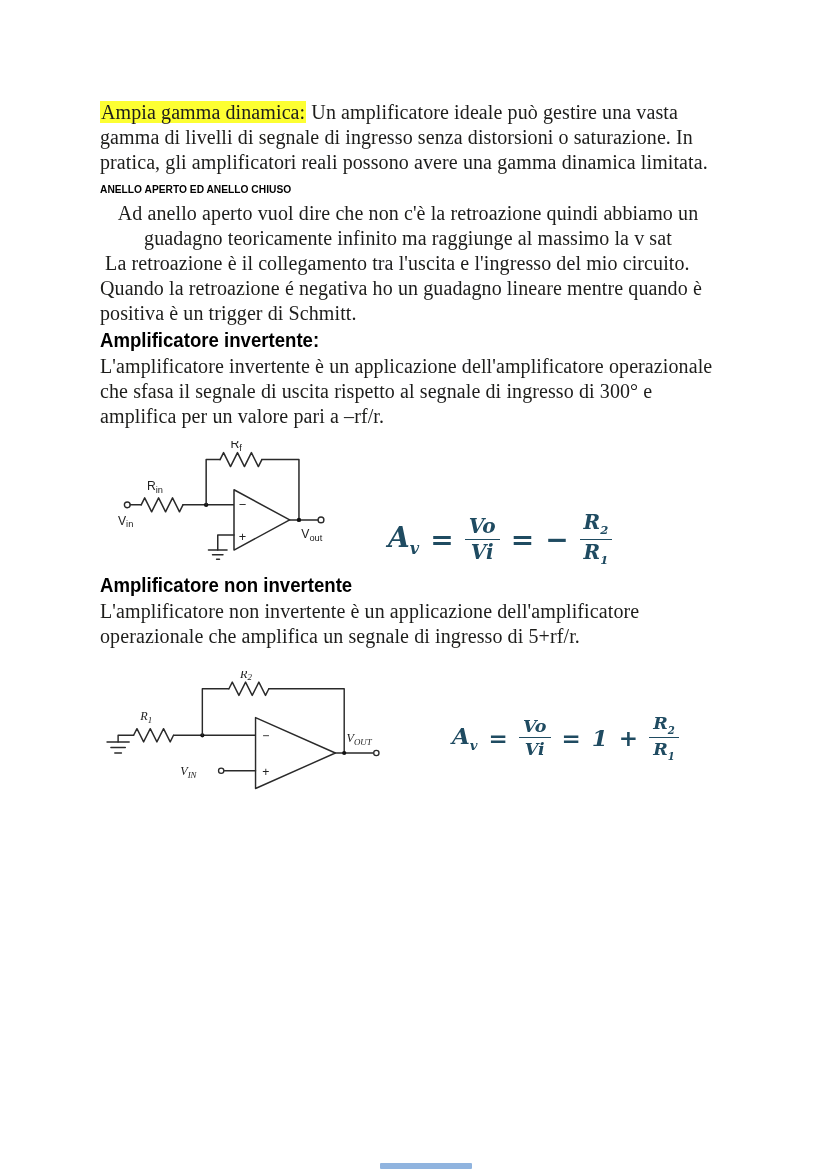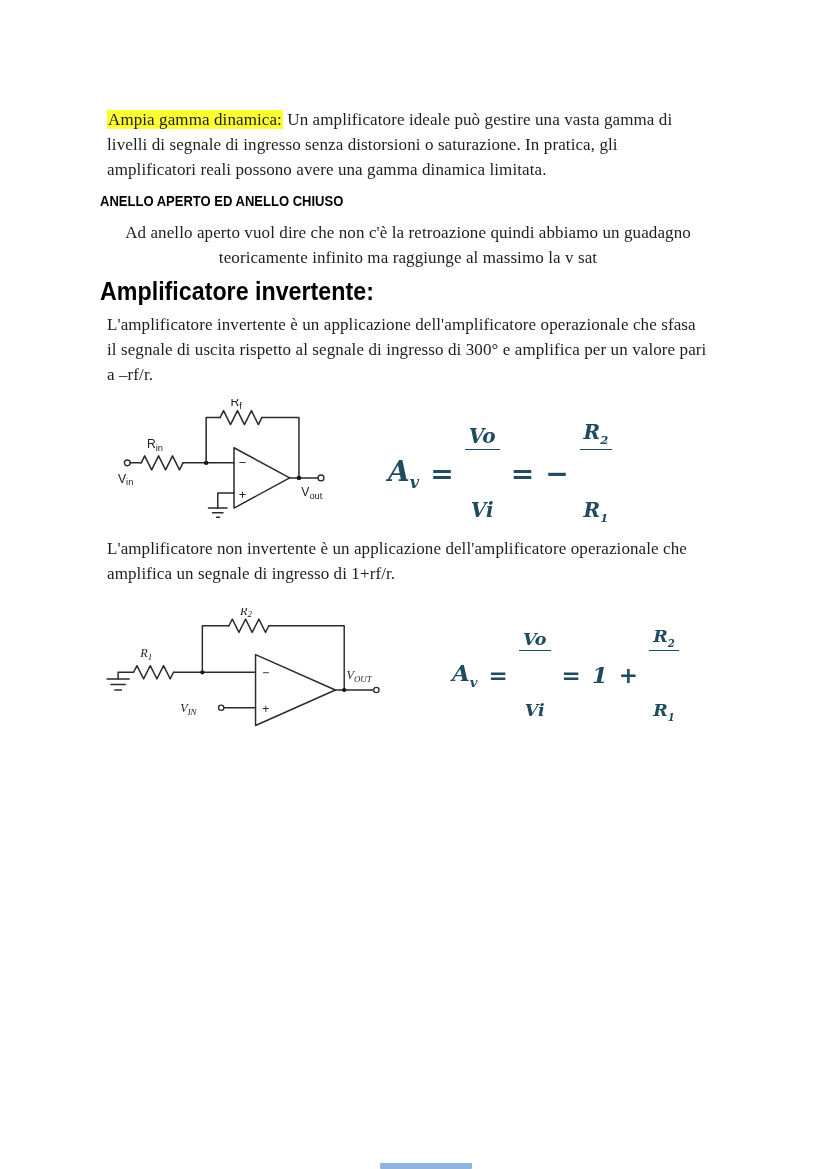--- a/index.html
+++ b/index.html
@@ -7,31 +7,31 @@
     --c-formula:#1f4b61;
     --c-text:#1d1d1b;
   }
   html,body{margin:0;padding:0;background:#e9e9e9;}
   .page{
     width:828px;height:1169px;background:#ffffff;position:relative;
     box-sizing:border-box;padding:100px 112px 0 100px;overflow:hidden;
     font-family:"Liberation Serif",serif;color:var(--c-text);
   }
   p.body{
-    margin:7px;font-size:17px;line-height:25px;letter-spacing:.1px;
+    margin:0;font-size:20px;line-height:25px;letter-spacing:.1px;
   }
   p.pre{white-space:pre-wrap;}
   mark.hl{background:var(--c-highlight);padding:0 1px;color:var(--c-text);}
   h2.h-caps, h3.h-sub{
     font-family:"Liberation Sans",sans-serif;font-weight:700;color:#000;
     margin:0;display:block;
   }
-  h2.h-caps{font-size:14px;margin-top:2px;line-height:24px;}
+  h2.h-caps{font-size:11px;margin-top:2px;line-height:24px;}
   h2.h-caps .squeeze, h3.h-sub .squeeze{display:inline-block;transform:scaleX(.93);transform-origin:left center;}
-  h3.h-sub{font-size:25px;line-height:28px;}
+  h3.h-sub{font-size:20px;line-height:28px;}
   .mt-block{margin-top:26px;text-align:center;}
   .mt-h2{margin-top:34px;}
   .mt-p{margin-top:3px;}
   .diagram-row{display:flex;align-items:flex-end;gap:38px;margin-top:12px;}
   .diagram-row.centered{align-items:center;gap:52px;margin-top:22px;}
   .row1-pad{padding-left:18px;}
   .h3-gap{margin-top:62px;}
   svg.circuit{display:block;}
   svg.circuit path, svg.circuit line{stroke:#2a2a2a;stroke-width:1.3;fill:none;stroke-linecap:round;stroke-linejoin:round;}
   svg.circuit .comp{fill:#ffffff;}
@@ -43,40 +43,41 @@
   .opamp-sign{font-family:"Liberation Sans",sans-serif;font-size:11px;}
   tspan.sub{font-size:8px;}
   .formula{
     font-family:"DejaVu Serif",serif;font-style:italic;color:var(--c-formula);
     display:flex;align-items:center;gap:11px;font-weight:700;
   }
   .formula.f1{font-size:28px;padding-bottom:4px;}
   .formula.f2{font-size:23px;}
   .formula sub{font-size:58%;font-style:italic;}
   .formula .op{font-style:normal;}
-  .formula .frac{display:inline-flex;flex-direction:column;align-items:center;line-height:1.15;gap:48px;}
+  .formula .frac{display:inline-flex;flex-direction:column;align-items:center;line-height:1.15;}
   .formula.f1 .frac{font-size:20px;}
   .formula.f2 .frac{font-size:17.5px;}
   .formula .frac .num{border-bottom:1.6px solid currentColor;padding:0 4px 1px;}
   .formula .frac .den{padding:1px 4px 0;}
   .peek{
     position:absolute;left:380px;bottom:0;width:92px;height:6px;
     background:#7da7d9;opacity:.85;border-radius:1px;
   }
 </style>
 </head>
 <body>
 
 <div class="page">
 
   <p class="body"><mark class="hl">Ampia gamma dinamica:</mark><span> Un amplificatore ideale può gestire una vasta gamma di livelli di segnale di ingresso senza distorsioni o saturazione. In pratica, gli amplificatori reali possono avere una gamma dinamica limitata.</span></p>
 
   <h2 class="h-caps"><span class="squeeze">ANELLO APERTO ED ANELLO CHIUSO</span></h2>
 
   <p class="body mt-block">Ad anello aperto vuol dire che non c'è la retroazione quindi abbiamo un guadagno teoricamente infinito ma raggiunge al massimo la v sat</p>
+  <p class="body pre"> La retroazione è il collegamento tra l'uscita e l'ingresso del mio circuito. Quando la retroazione é negativa ho un guadagno lineare mentre quando è positiva è un trigger di Schmitt.</p>
 
   <h3 class="h-sub mt-h2"><span class="squeeze">Amplificatore invertente:</span></h3>
   <p class="body mt-p">L'amplificatore invertente è un applicazione dell'amplificatore operazionale che sfasa il segnale di uscita rispetto al segnale di ingresso di 300° e amplifica per un valore pari a –rf/r.</p>
 
   <div class="diagram-row row1-pad">
 
     <svg class="circuit" width="232" height="130" viewBox="0 0 200 112">
 
       <circle class="term" cx="8" cy="55" r="2.5"></circle>
       <text class="lbl-sans" x="0" y="72"><tspan>V</tspan><tspan class="sub" dy="2.5">in</tspan></text>
@@ -114,21 +115,22 @@
         </span>
       <span class="op">=</span>
       <span class="op">−</span>
       <span class="frac">
           <span class="num"><span>R</span><sub>2</sub></span>
           <span class="den"><span>R</span><sub>1</sub></span>
         </span>
     </div>
   </div>
 
-  <p class="body mt-p">L'amplificatore non invertente è un applicazione dell'amplificatore operazionale che amplifica un segnale di ingresso di 1+rf/r.</p>
+  <h3 class="h-sub h3-gap"><span class="squeeze">Amplificatore non invertente</span></h3>
+  <p class="body mt-p">L'amplificatore non invertente è un applicazione dell'amplificatore operazionale che amplifica un segnale di ingresso di 5+rf/r.</p>
 
   <div class="diagram-row centered">
 
     <svg class="circuit" width="300" height="133" viewBox="0 0 270 120">
 
       <path d="M6 64 H26 M9.5 69 H22.5 M13 74 H19"></path>
       <path d="M16 64 V58 H30"></path>
       <path class="comp" d="M30 58 l3 -6 l6 12 l6 -12 l6 12 l6 -12 l6 12 l3 -6"></path>
       <text class="lbl-serif" x="36" y="44"><tspan>R</tspan><tspan class="sub" dy="2.5">1</tspan></text>
       <path d="M66 58 H140"></path>

